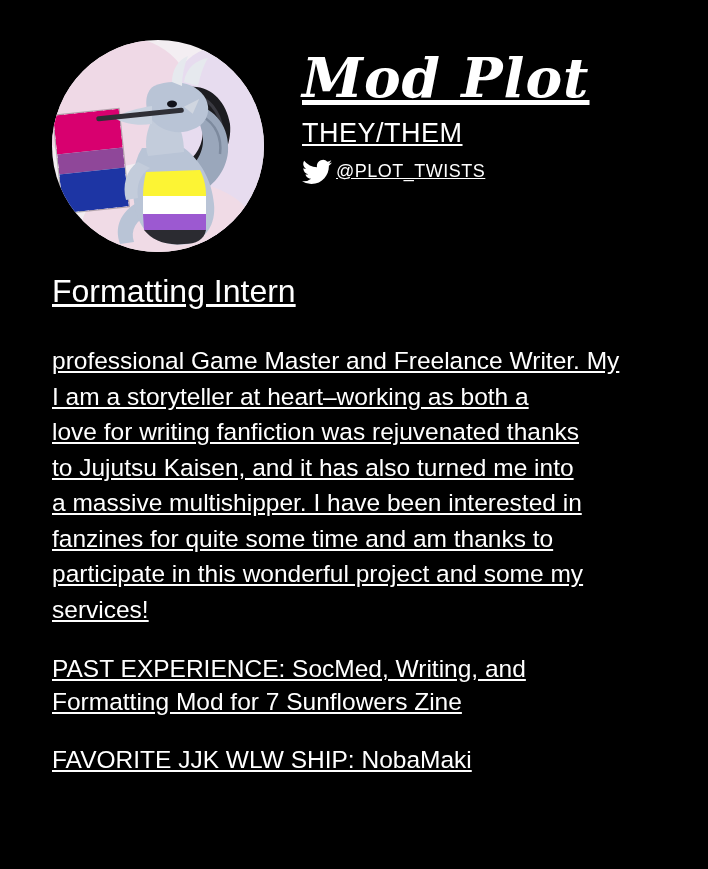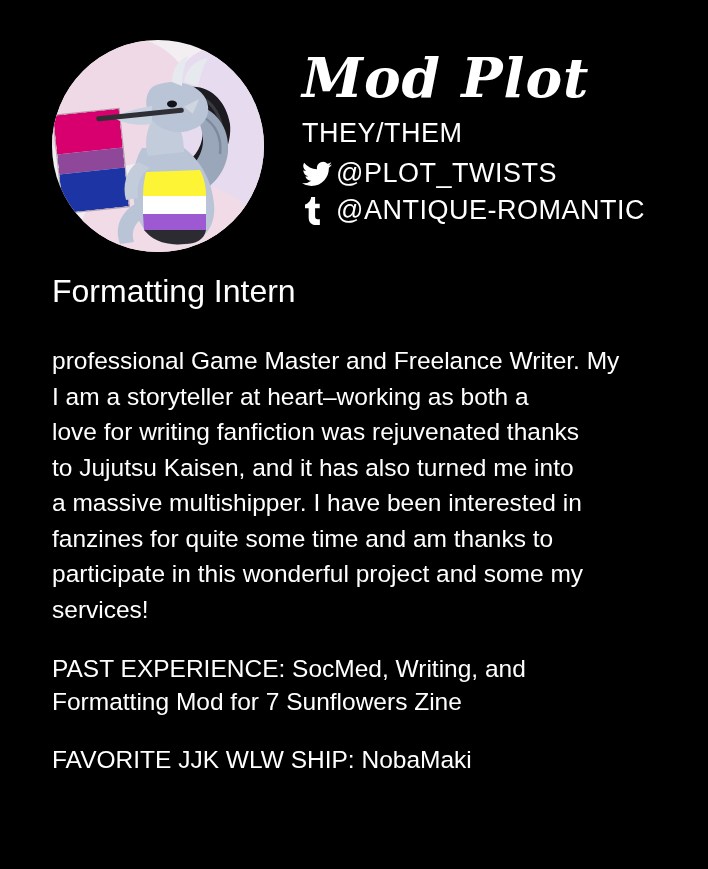--- a/index.html
+++ b/index.html
@@ -13,20 +13,21 @@
     overflow: hidden;
     font-family: "Liberation Sans", sans-serif;
     color: #ffffff;
   }
   .card {
     position: relative;
     width: 708px;
     height: 863px;
     background: #000000;
     box-sizing: border-box;
+    text-decoration: underline;
   }
 
   
   .header {
     display: flex;
     align-items: flex-start;
     padding: 40px 20px 0 52px;
   }
 
   .avatar-wrap {
@@ -107,21 +108,21 @@
   }
   .pronouns {
     font-size: 27px;
     letter-spacing: 0.5px;
     margin: 0 0 10px 0;
     line-height: 1.1;
   }
   .handle-row {
     display: flex;
     align-items: center;
-    font-size: 27px;
+    font-size: 18px;
     letter-spacing: 0.5px;
     margin-bottom: 8px;
     line-height: 1.1;
   }
   .handle-row .glyph {
     width: 34px;
     flex: 0 0 34px;
     display: inline-flex;
     align-items: center;
     justify-content: flex-start;
@@ -213,28 +214,20 @@
 
       <div class="handle-row">
         <span class="glyph">
           <svg width="30" height="26" viewBox="0 0 24 20" aria-hidden="true">
             <path fill="#ffffff" d="M24 2.4c-.9.4-1.8.7-2.8.8 1-.6 1.8-1.6 2.2-2.7-1 .6-2 1-3.1 1.2A4.9 4.9 0 0 0 11.9 5c0 .4 0 .8.1 1.1A13.9 13.9 0 0 1 1.7.9 4.9 4.9 0 0 0 3.2 7.5c-.8 0-1.5-.2-2.2-.6v.1c0 2.4 1.7 4.3 3.9 4.8-.4.1-.8.2-1.3.2-.3 0-.6 0-.9-.1.6 2 2.4 3.4 4.6 3.4A9.8 9.8 0 0 1 0 17.4 13.9 13.9 0 0 0 7.5 19.6c9.1 0 14-7.5 14-14v-.6c1-.7 1.8-1.6 2.5-2.6z"></path>
           </svg>
         </span>
         <span class="handle-text">@PLOT_TWISTS</span>
       </div>
 
-      <div class="handle-row">
-        <span class="glyph">
-          <svg width="22" height="28" viewBox="0 0 14 20" aria-hidden="true">
-            <path fill="#ffffff" d="M9.3 20c-3.1 0-5.4-1.6-5.4-5.4V8.1H1.3V5.3C4.2 4.5 5.5 2.1 5.7 0h2.8v4.8h3.3v3.3H8.5v5.9c0 1.4.7 1.9 1.8 1.9h1.6V20H9.3z"></path>
-          </svg>
-        </span>
-        <span class="handle-text">@ANTIQUE-ROMANTIC</span>
-      </div>
     </div>
   </div>
 
   <div class="body">
     <h2 class="role-title">Formatting Intern</h2>
 
     <p class="bio">
       <span class="ln">professional Game Master and Freelance Writer. My</span>
       <span class="ln">I am a storyteller at heart–working as both a</span>
       <span class="ln">love for writing fanfiction was rejuvenated thanks</span>

